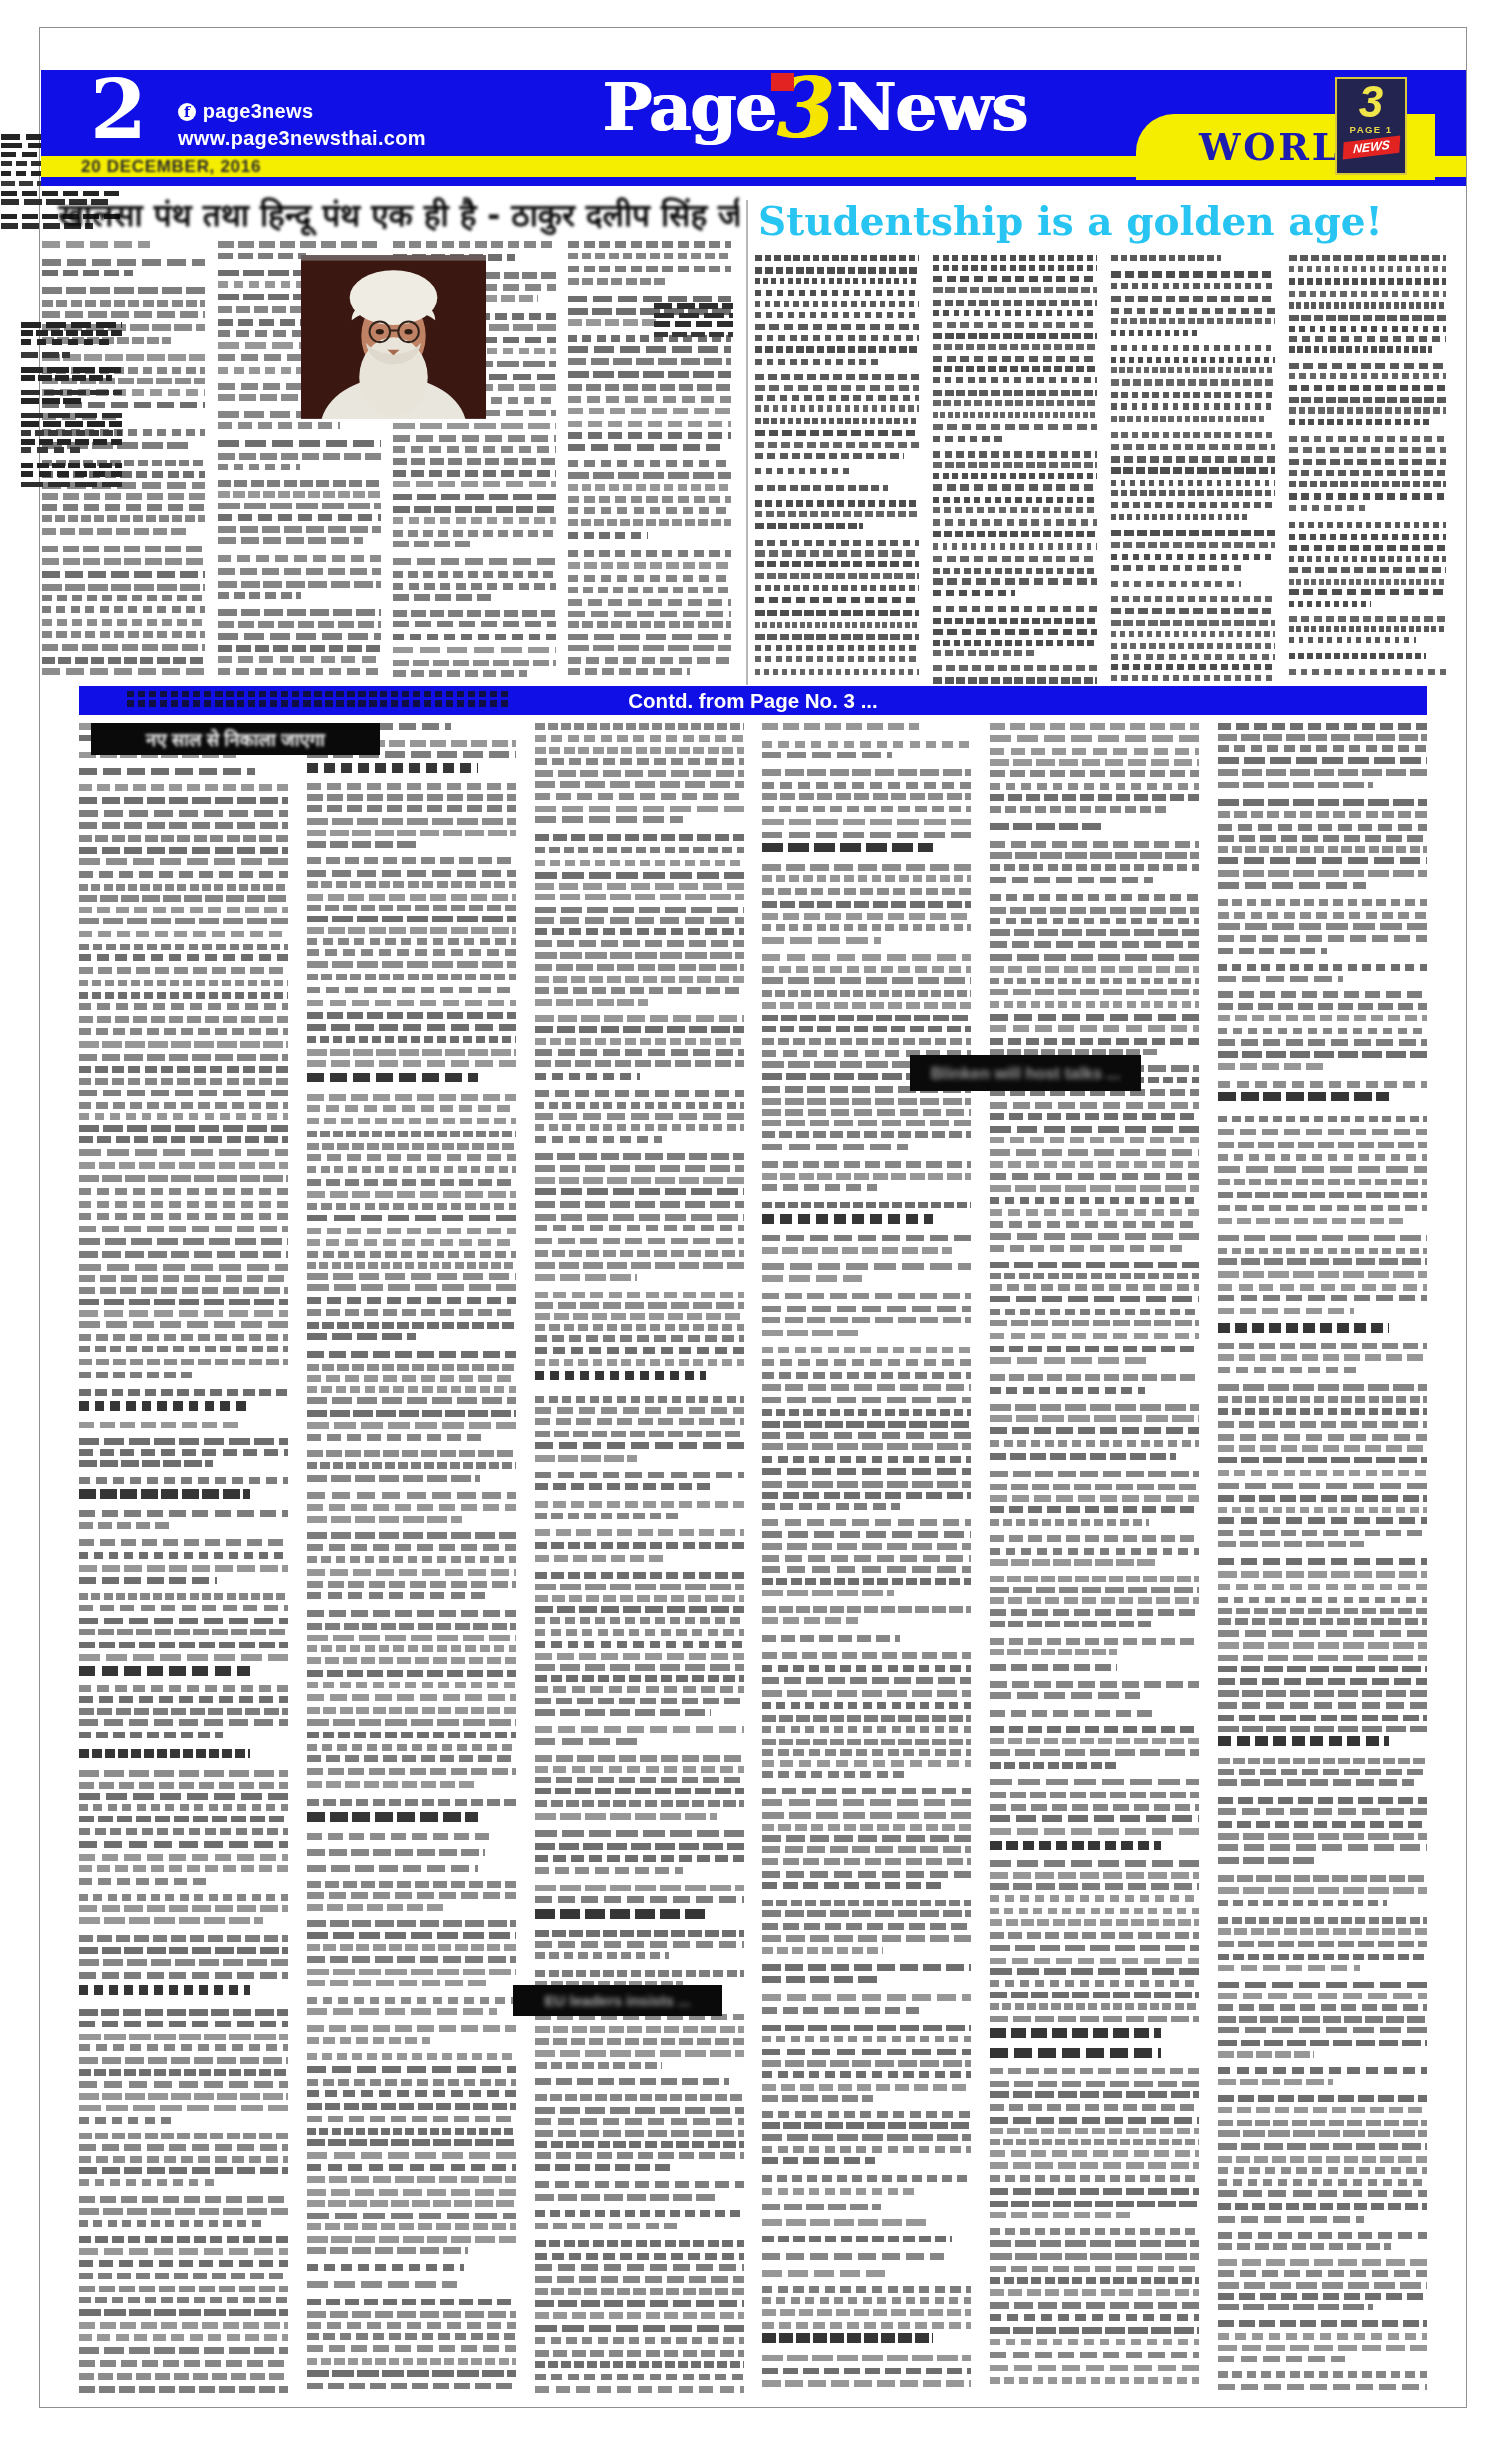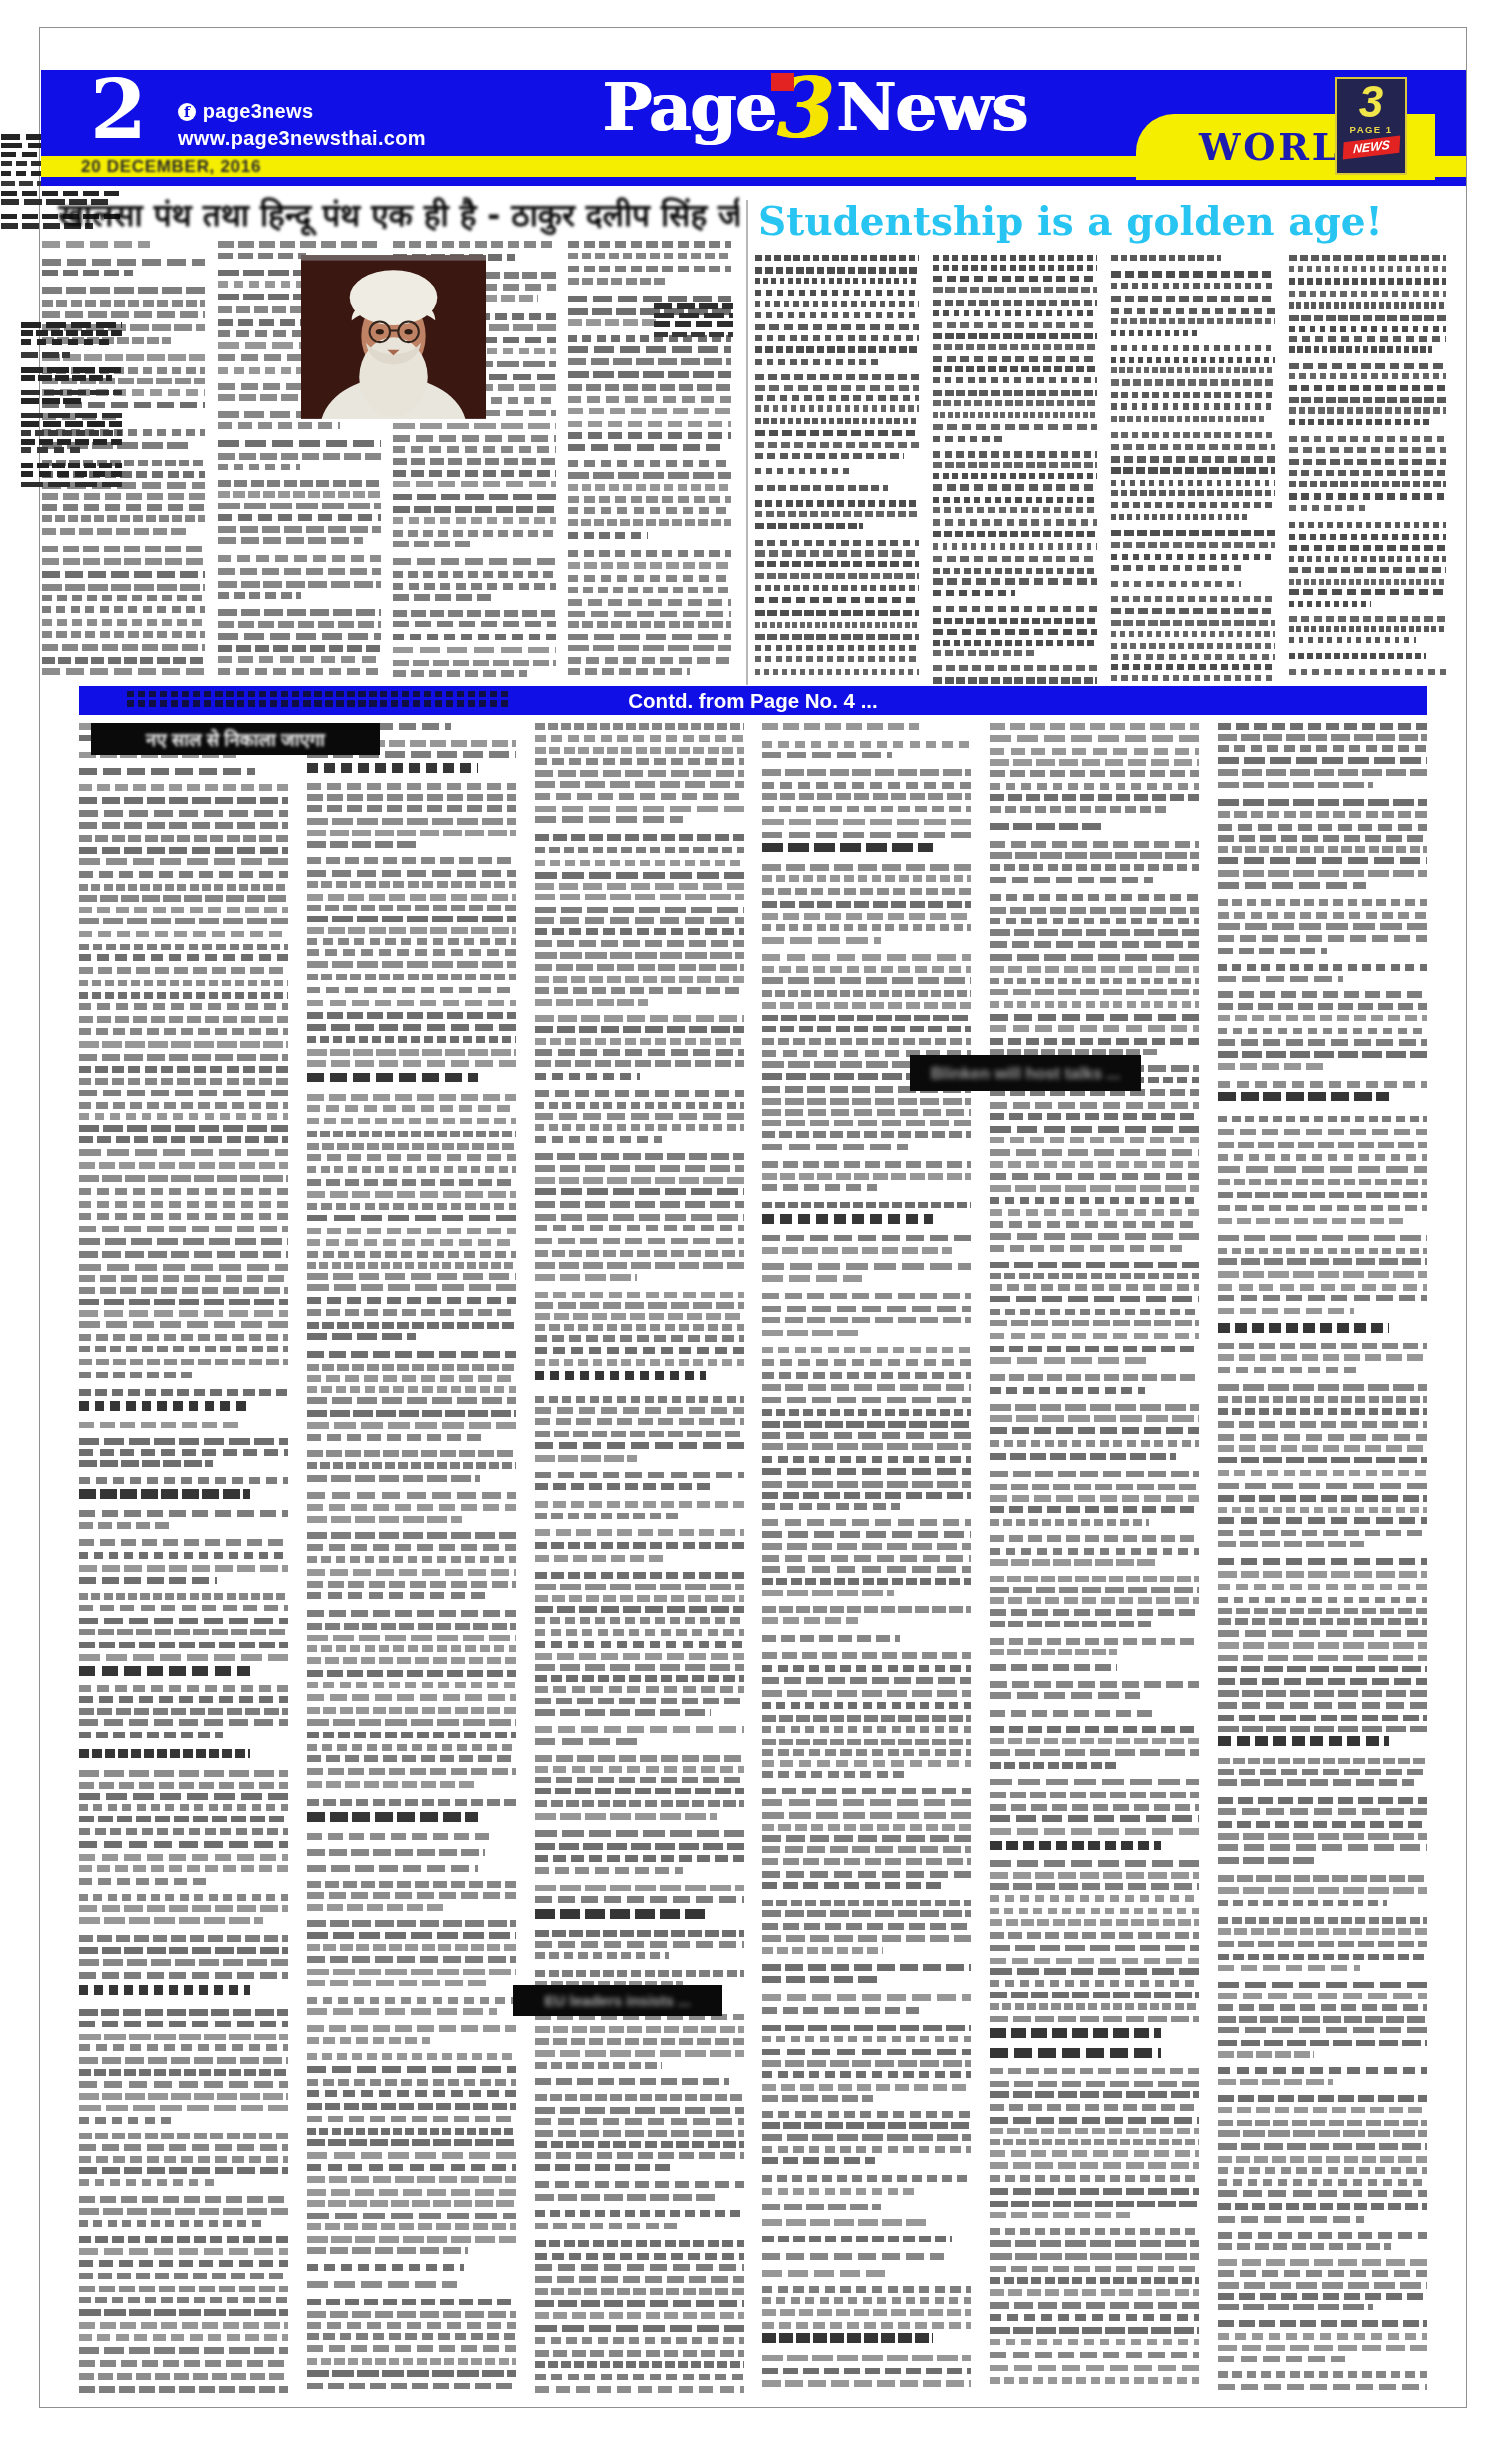--- a/index.html
+++ b/index.html
@@ -133,21 +133,21 @@
     <ellipse cx="157" cy="112" rx="6" ry="4" fill="#2c1d14"></ellipse>
     <path d="M126,138 L144,138 L135,146 Z" fill="#a86a4e"></path>
   </svg>
 </div>
 
 <div class="abs" id="contd-bar">
   <div id="contd-garble">
       <div></div>
       <div></div>
     </div>
-  <span id="contd-label">Contd. from Page No. 4 ...</span>
+  <span id="contd-label">Contd. from Page No. 3 ...</span>
 </div>
 
 <div class="abs banner" id="banner-1">
   <span>नए साल से निकाला जाएगा</span>
 </div>
 <div class="abs banner" id="banner-2">
   <span>Blinken will host talks ...</span>
 </div>
 <div class="abs banner" id="banner-3">
   <span>EU leaders insists ...</span>

